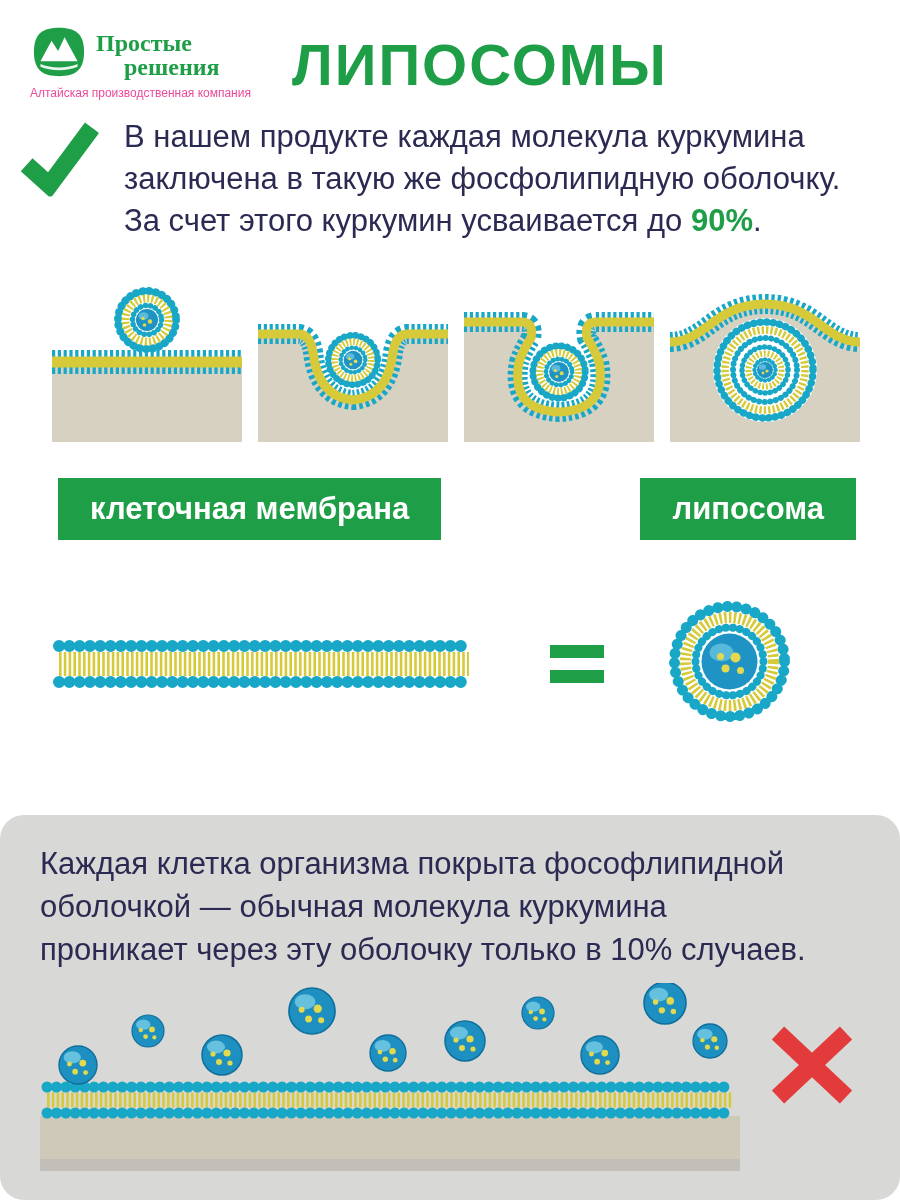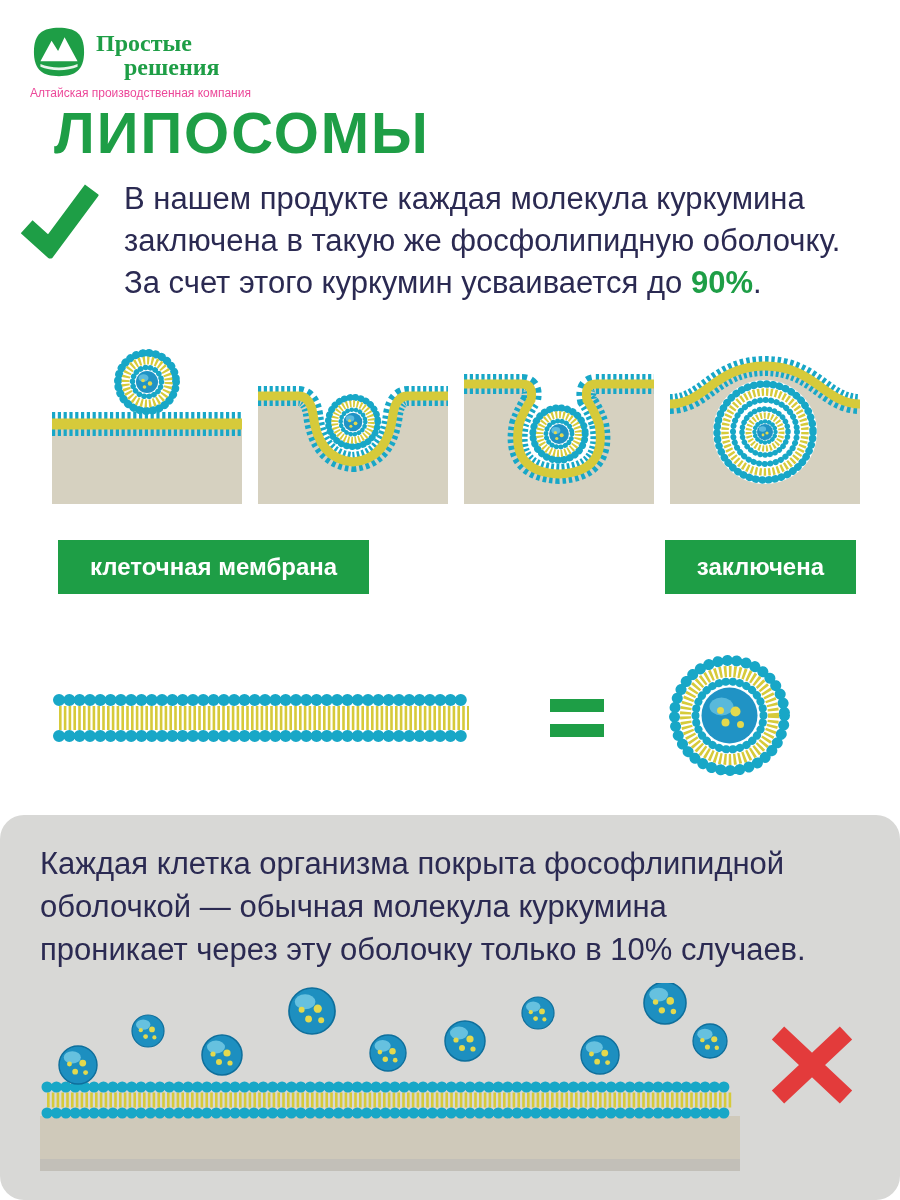--- a/index.html
+++ b/index.html
@@ -6,21 +6,21 @@
   .page {
     position: relative;
     width: 900px;
     height: 1200px;
     background: #ffffff;
     overflow: hidden;
     font-family: "Liberation Sans", "DejaVu Sans", sans-serif;
   }
 
   
-  .header { display: flex; align-items: flex-start; padding: 26px 0 0 30px; flex-direction: column; }
+  .header { display: flex; align-items: center; padding: 26px 0 0 30px; }
   .logo { width: 238px; flex: 0 0 auto; }
   .logo-row { display: flex; align-items: flex-start; gap: 8px; }
   .logo-name {
     font-family: "Liberation Serif", "DejaVu Serif", serif;
     font-weight: 700; color: #1e9e46; font-size: 24px; line-height: 1.02; padding-top: 5px;
   }
   .logo-name .l2 { margin-left: 28px; }
   .logo-subtitle { color: #ec4899; font-size: 12px; margin-top: 6px; white-space: nowrap; }
   .title {
     margin: 4px 0 0 24px; font-size: 58px; font-weight: 700;
@@ -33,21 +33,21 @@
   .intro-text { margin-left: 16px; font-size: 31px; color: #2b2a52; line-height: 1.36; }
   .intro-text p { margin: 0; }
   .pct { color: #1e9e46; font-weight: 700; }
 
   
   .stages { display: flex; justify-content: space-between; margin: 20px 40px 0 52px; }
 
   
   .labels-row { display: flex; justify-content: space-between; align-items: center; margin: 36px 44px 0 58px; }
   .label-box {
-    background: #1e9e46; color: #ffffff; font-size: 24px; font-weight: 700;
+    background: #1e9e46; color: #ffffff; font-size: 31px; font-weight: 700;
     padding: 13px 32px; white-space: nowrap;
   }
 
   
   .equation-row { display: flex; align-items: center; margin: 54px 0 0 52px; }
   .equals { margin-left: 74px; display: flex; flex-direction: column; gap: 12px; position: relative; }
   .eq-bar { width: 54px; height: 13px; background: #1e9e46; }
   .liposome-wrap { margin-left: 58px; }
   .visually-hidden { position: absolute; width: 1px; height: 1px; overflow: hidden; clip: rect(0 0 0 0); }
 
@@ -163,21 +163,21 @@
         <circle r="8" fill="#2093c5"></circle>
         <ellipse cx="-2.5" cy="-3" rx="3.6" ry="2.8" fill="#6cc6e2" opacity="0.8"></ellipse>
         <circle cx="2" cy="1" r="1.6" fill="#e3d94e"></circle>
         <circle cx="-2" cy="3" r="1.4" fill="#e3d94e"></circle>
       </g>
     </svg>
   </section>
 
   <section class="labels-row">
     <div class="label-box">клеточная мембрана</div>
-    <div class="label-box">заключена</div>
+    <div class="label-box">липосома</div>
   </section>
 
   <section class="equation-row">
     <svg width="424" height="54" viewBox="0 0 424 54">
       <path d="M7,27 H417" fill="none" stroke="#d6ca3a" stroke-width="24" stroke-dasharray="2.6 2.2"></path>
       <path d="M7,9 H417" fill="none" stroke="#18a7c7" stroke-width="12" stroke-dasharray="0.1 10.2" stroke-linecap="round"></path>
       <path d="M7,45 H417" fill="none" stroke="#18a7c7" stroke-width="12" stroke-dasharray="0.1 10.2" stroke-linecap="round"></path>
     </svg>
     <div class="equals">
       <span class="visually-hidden">=</span>

